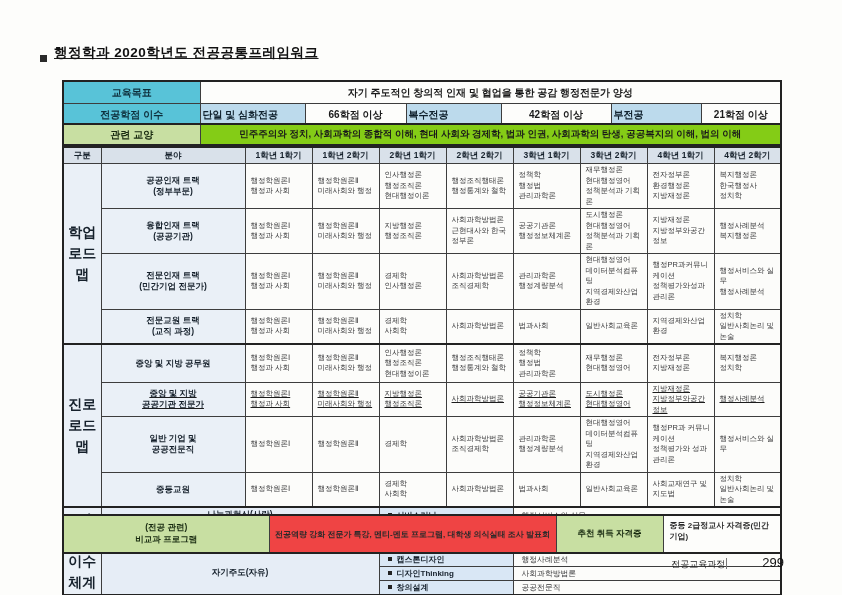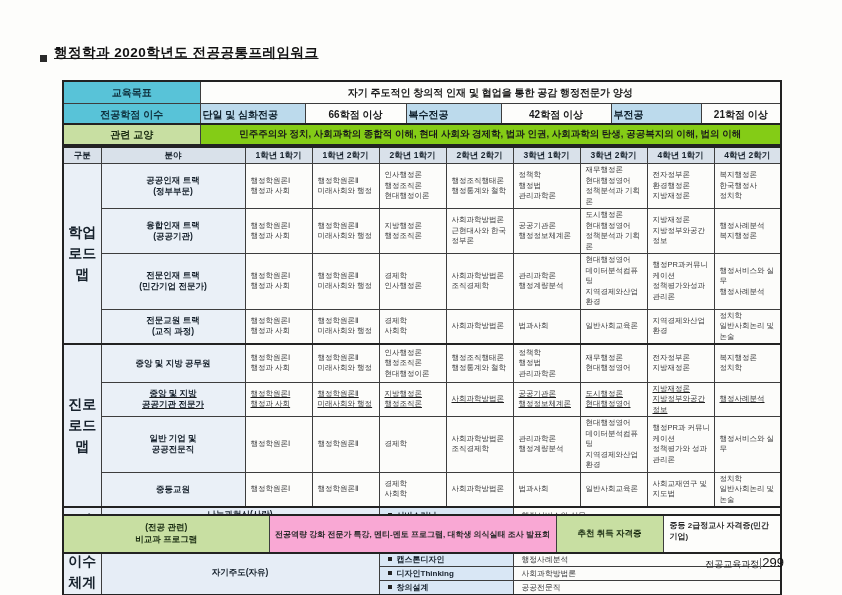--- a/index.html
+++ b/index.html
@@ -45,28 +45,28 @@
   .category{background:#e6edf6;font-size:8.5px;font-weight:bold;text-align:center;white-space:pre-line;color:#15202b;}
   .method{background:#d9e7f5;font-size:8px;font-weight:bold;text-align:left;color:#15202b;padding-left:8px;}
   .sq{display:inline-block;width:4px;height:4px;background:#222;margin-right:5px;vertical-align:1px;}
   .tcourse{background:#fcfcfa;font-size:7.8px;text-align:left;color:#38383a;padding-left:8px;}
   tr.teach{height:13px;}
 
   
   #bottom-table{position:absolute;left:62px;top:514px;width:718px;border:2px solid #222;}
   #bottom-table td{height:28px;}
   .bgreen{background:#c8dfa2;font-weight:bold;font-size:8.5px;text-align:center;white-space:pre-line;line-height:1.4;color:#182a10;}
-  .bprog{background:#f9a8d4;font-size:8px;font-weight:bold;text-align:center;color:#2a2a2a;}
+  .bprog{background:#ef4444;font-size:8px;font-weight:bold;text-align:center;color:#2a2a2a;}
   .bcert{background:#fdfdfb;font-size:8px;font-weight:bold;text-align:left;vertical-align:top;padding:4px 6px;color:#2a2a2a;}
 
   
   #footer{position:absolute;right:58px;bottom:24px;display:flex;align-items:baseline;gap:1px;}
   #footer .f-label{font-size:9px;color:#222;}
   #footer .f-bar{width:1px;height:11px;background:#777;align-self:center;}
-  #footer .f-page{font-size:13px;color:#111;}
+  #footer .f-page{font-size:13px;color:#111;margin-left:34px;}
 </style>
 </head>
 <body>
 
 <div id="page">
 
   <div id="title-row">
     <span class="title-sq"></span>
     <span id="page-title">행정학과 2020학년도 전공공통프레임워크</span>
   </div>

